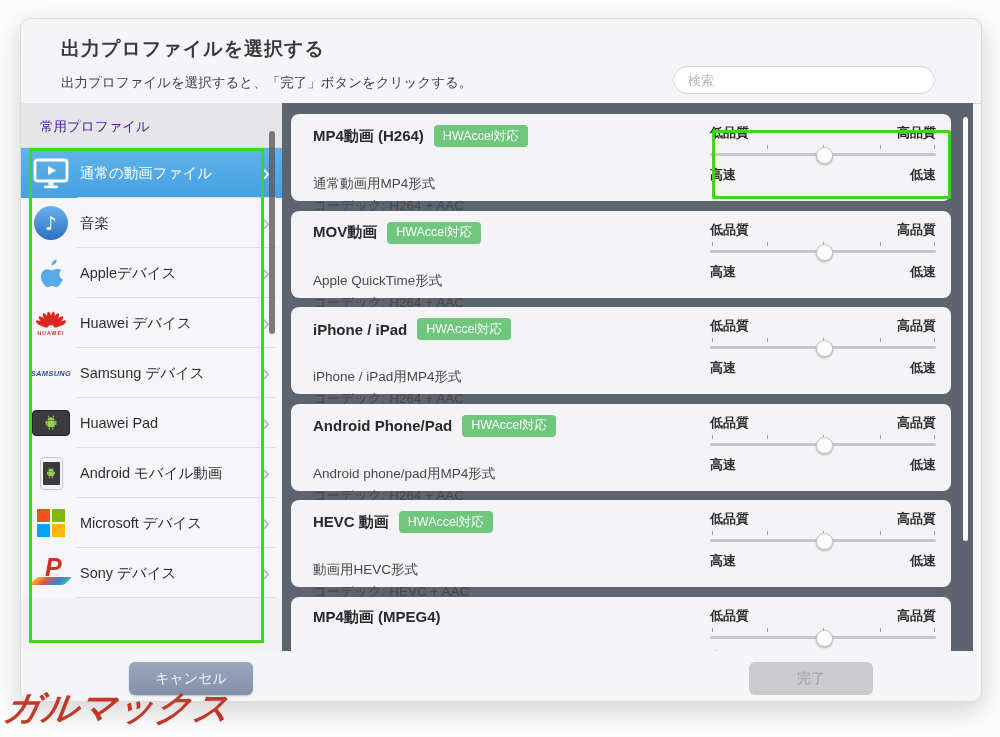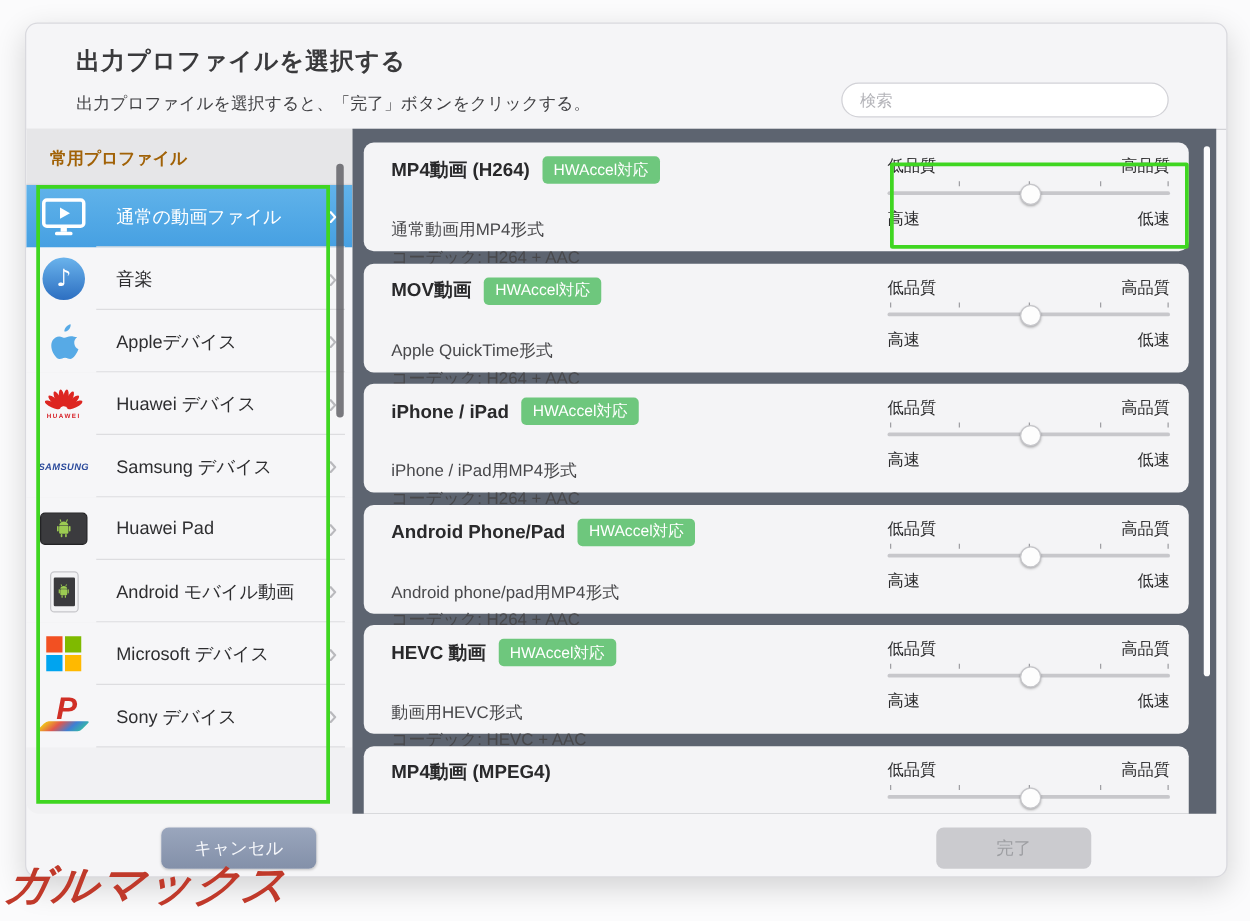--- a/index.html
+++ b/index.html
@@ -16,31 +16,31 @@
   .subtitle{position:absolute;left:40px;top:55px;margin:0;font-size:13.5px;color:#414144;}
   .search{position:absolute;right:46px;top:47px;width:232px;height:26px;
           border:1px solid #d2d2d7;border-radius:14px;background:#fff;
           padding:0 14px;font-size:13px;color:#333;outline:none;
           font-family:"Liberation Sans","DejaVu Sans",sans-serif;}
   .search::placeholder{color:#b4b4b9;}
   
   .sidebar{position:absolute;left:0;top:84px;width:261px;height:548px;
            background:#f1f1f3;overflow:hidden;border-bottom-left-radius:10px;}
   .sb-header{height:35px;line-height:35px;padding-left:19px;background:#e6e6e8;
-             font-size:13.5px;font-weight:bold;color:#a16207;
+             font-size:13.5px;font-weight:normal;color:#4c1d95;
              border-bottom:1px solid #d8d8da;box-sizing:border-box;}
   .sb-header.first{height:45px;line-height:47px;}
   .sb-item{position:relative;height:50px;display:flex;align-items:center;background:#f6f6f8;}
   .sb-item::after{content:"";position:absolute;left:56px;right:6px;bottom:0;height:1px;background:#dddde0;}
   .sb-item.selected{background:linear-gradient(#61b3ea,#46a0e2);}
   .sb-item.selected .sb-label{color:#fff;}
   .sb-item.selected .sb-chev{color:#fff;}
   .sb-icon{width:40px;height:38px;margin-left:10px;display:flex;align-items:center;
            justify-content:center;flex:0 0 40px;}
-  .sb-label{flex:1;margin-left:22px;font-size:14.5px;color:#2e2e30;}
+  .sb-label{flex:1;margin-left:9px;font-size:14.5px;color:#2e2e30;}
   .sb-chev{font-size:24px;color:#b9b9bd;margin-right:12px;line-height:1;font-weight:400;}
   .sb-scrollbar{position:absolute;right:7px;top:28px;width:6px;height:203px;
                 background:#5a5a5f;opacity:.8;border-radius:3px;}
   
   .icon-circle{width:34px;height:34px;border-radius:50%;
                background:linear-gradient(#6ab3ec,#2d6fc1);display:flex;
                align-items:center;justify-content:center;}
   .icon-circle .note{color:#fff;font-size:19px;line-height:1;
                      font-family:"DejaVu Sans",sans-serif;}
   .huawei{display:flex;flex-direction:column;align-items:center;}
@@ -65,21 +65,21 @@
          background:#5d6470;overflow:hidden;}
   .card{position:relative;height:87px;margin:0 22px 9.5px 9px;background:#f4f4f6;
         border-radius:8px;}
   .card:first-child{margin-top:11px;}
   .card-title-row{position:absolute;left:22px;top:11px;display:flex;align-items:center;gap:10px;}
   .card-title{font-size:15px;font-weight:bold;color:#29292b;}
   .badge{background:#6ec77d;color:#fff;font-size:12.5px;padding:2.5px 9px;border-radius:4px;}
   .card-desc{position:absolute;left:22px;font-size:13.5px;color:#48484b;margin-top:24px;}
   .card-desc.d1{top:37px;}
   .card-desc.d2{top:59px;}
-  .slider-block{position:absolute;right:15px;top:10px;width:226px;}
+  .slider-block{position:absolute;right:15px;top:10px;width:226px;font-weight:bold;}
   .slider-row{display:flex;justify-content:space-between;font-size:13px;color:#2c2c2e;height:17px;}
   .slider-track-wrap{position:relative;height:25px;}
   .tick{position:absolute;top:4px;width:1px;height:4px;background:#9f9fa4;}
   .track{position:absolute;left:0;right:0;top:12px;height:3px;background:#c7c7cb;border-radius:1.5px;}
   .thumb{position:absolute;top:6px;width:15px;height:15px;margin-left:-7.5px;
          background:#fdfdfd;border:1px solid #c6c6ca;border-radius:50%;
          box-shadow:0 1px 2px rgba(0,0,0,.3);}
   .panel-scrollbar{position:absolute;right:5px;top:14px;width:5px;height:424px;
          background:#fcfcfd;border-radius:3px;}
   

